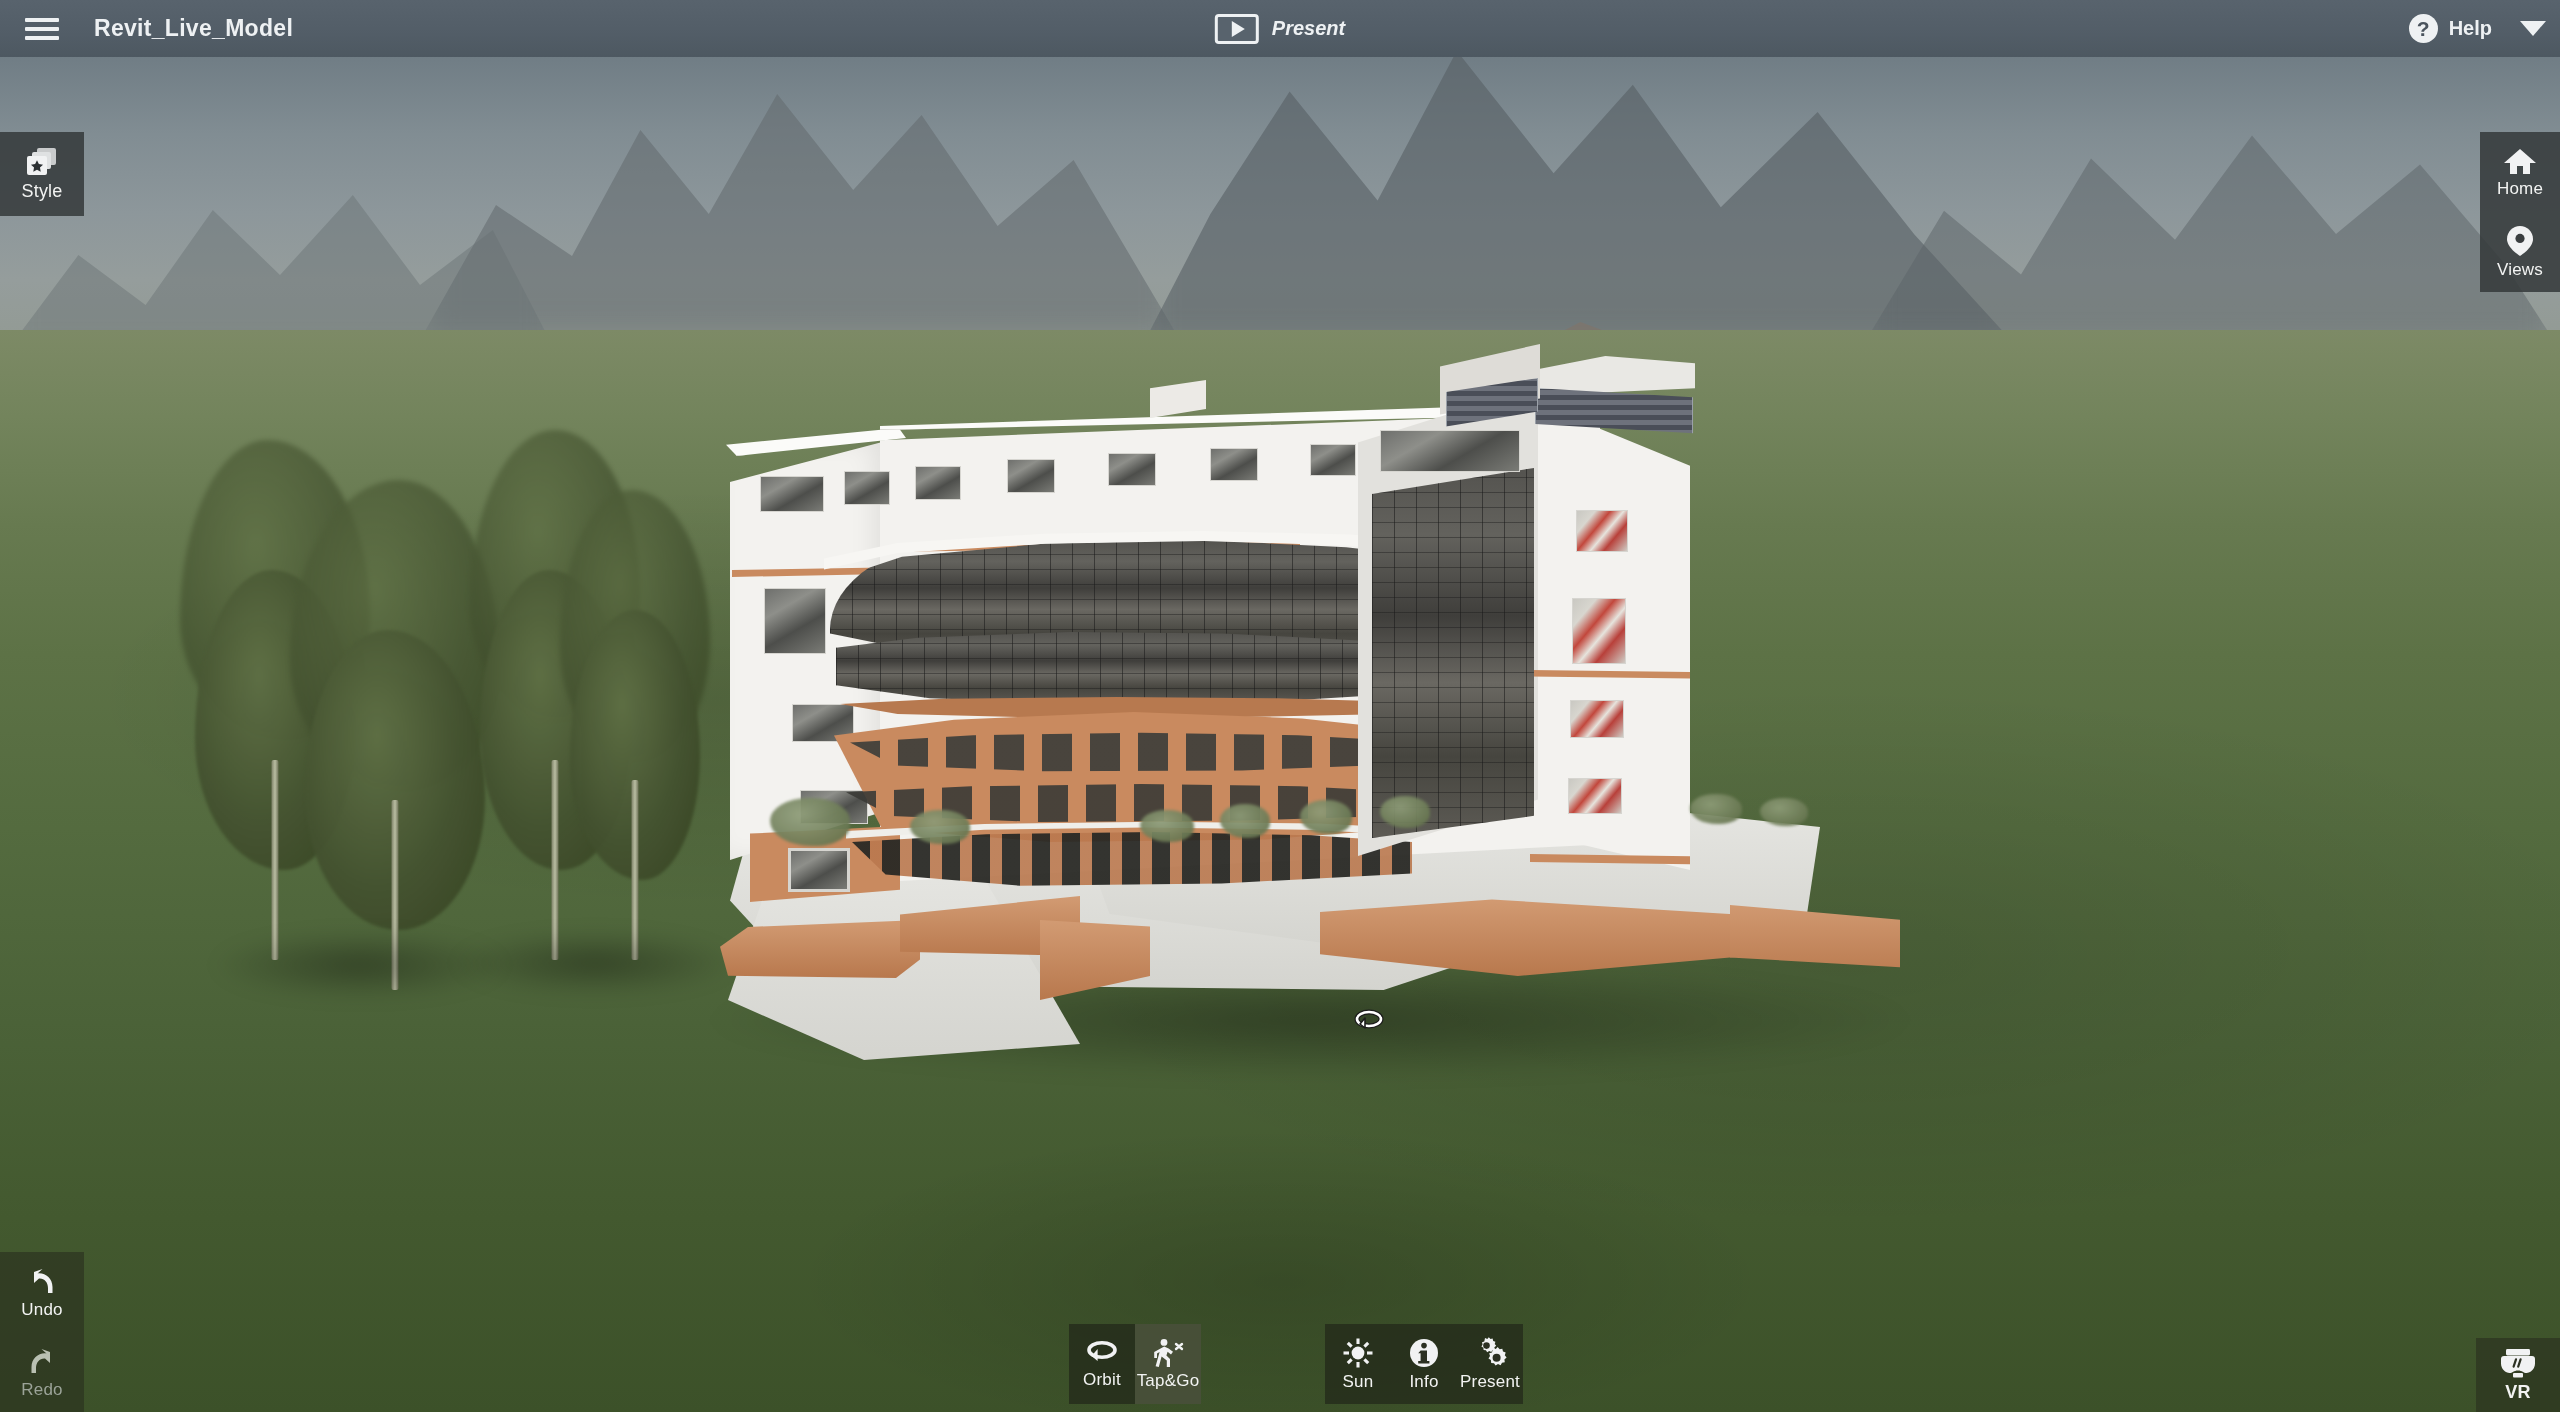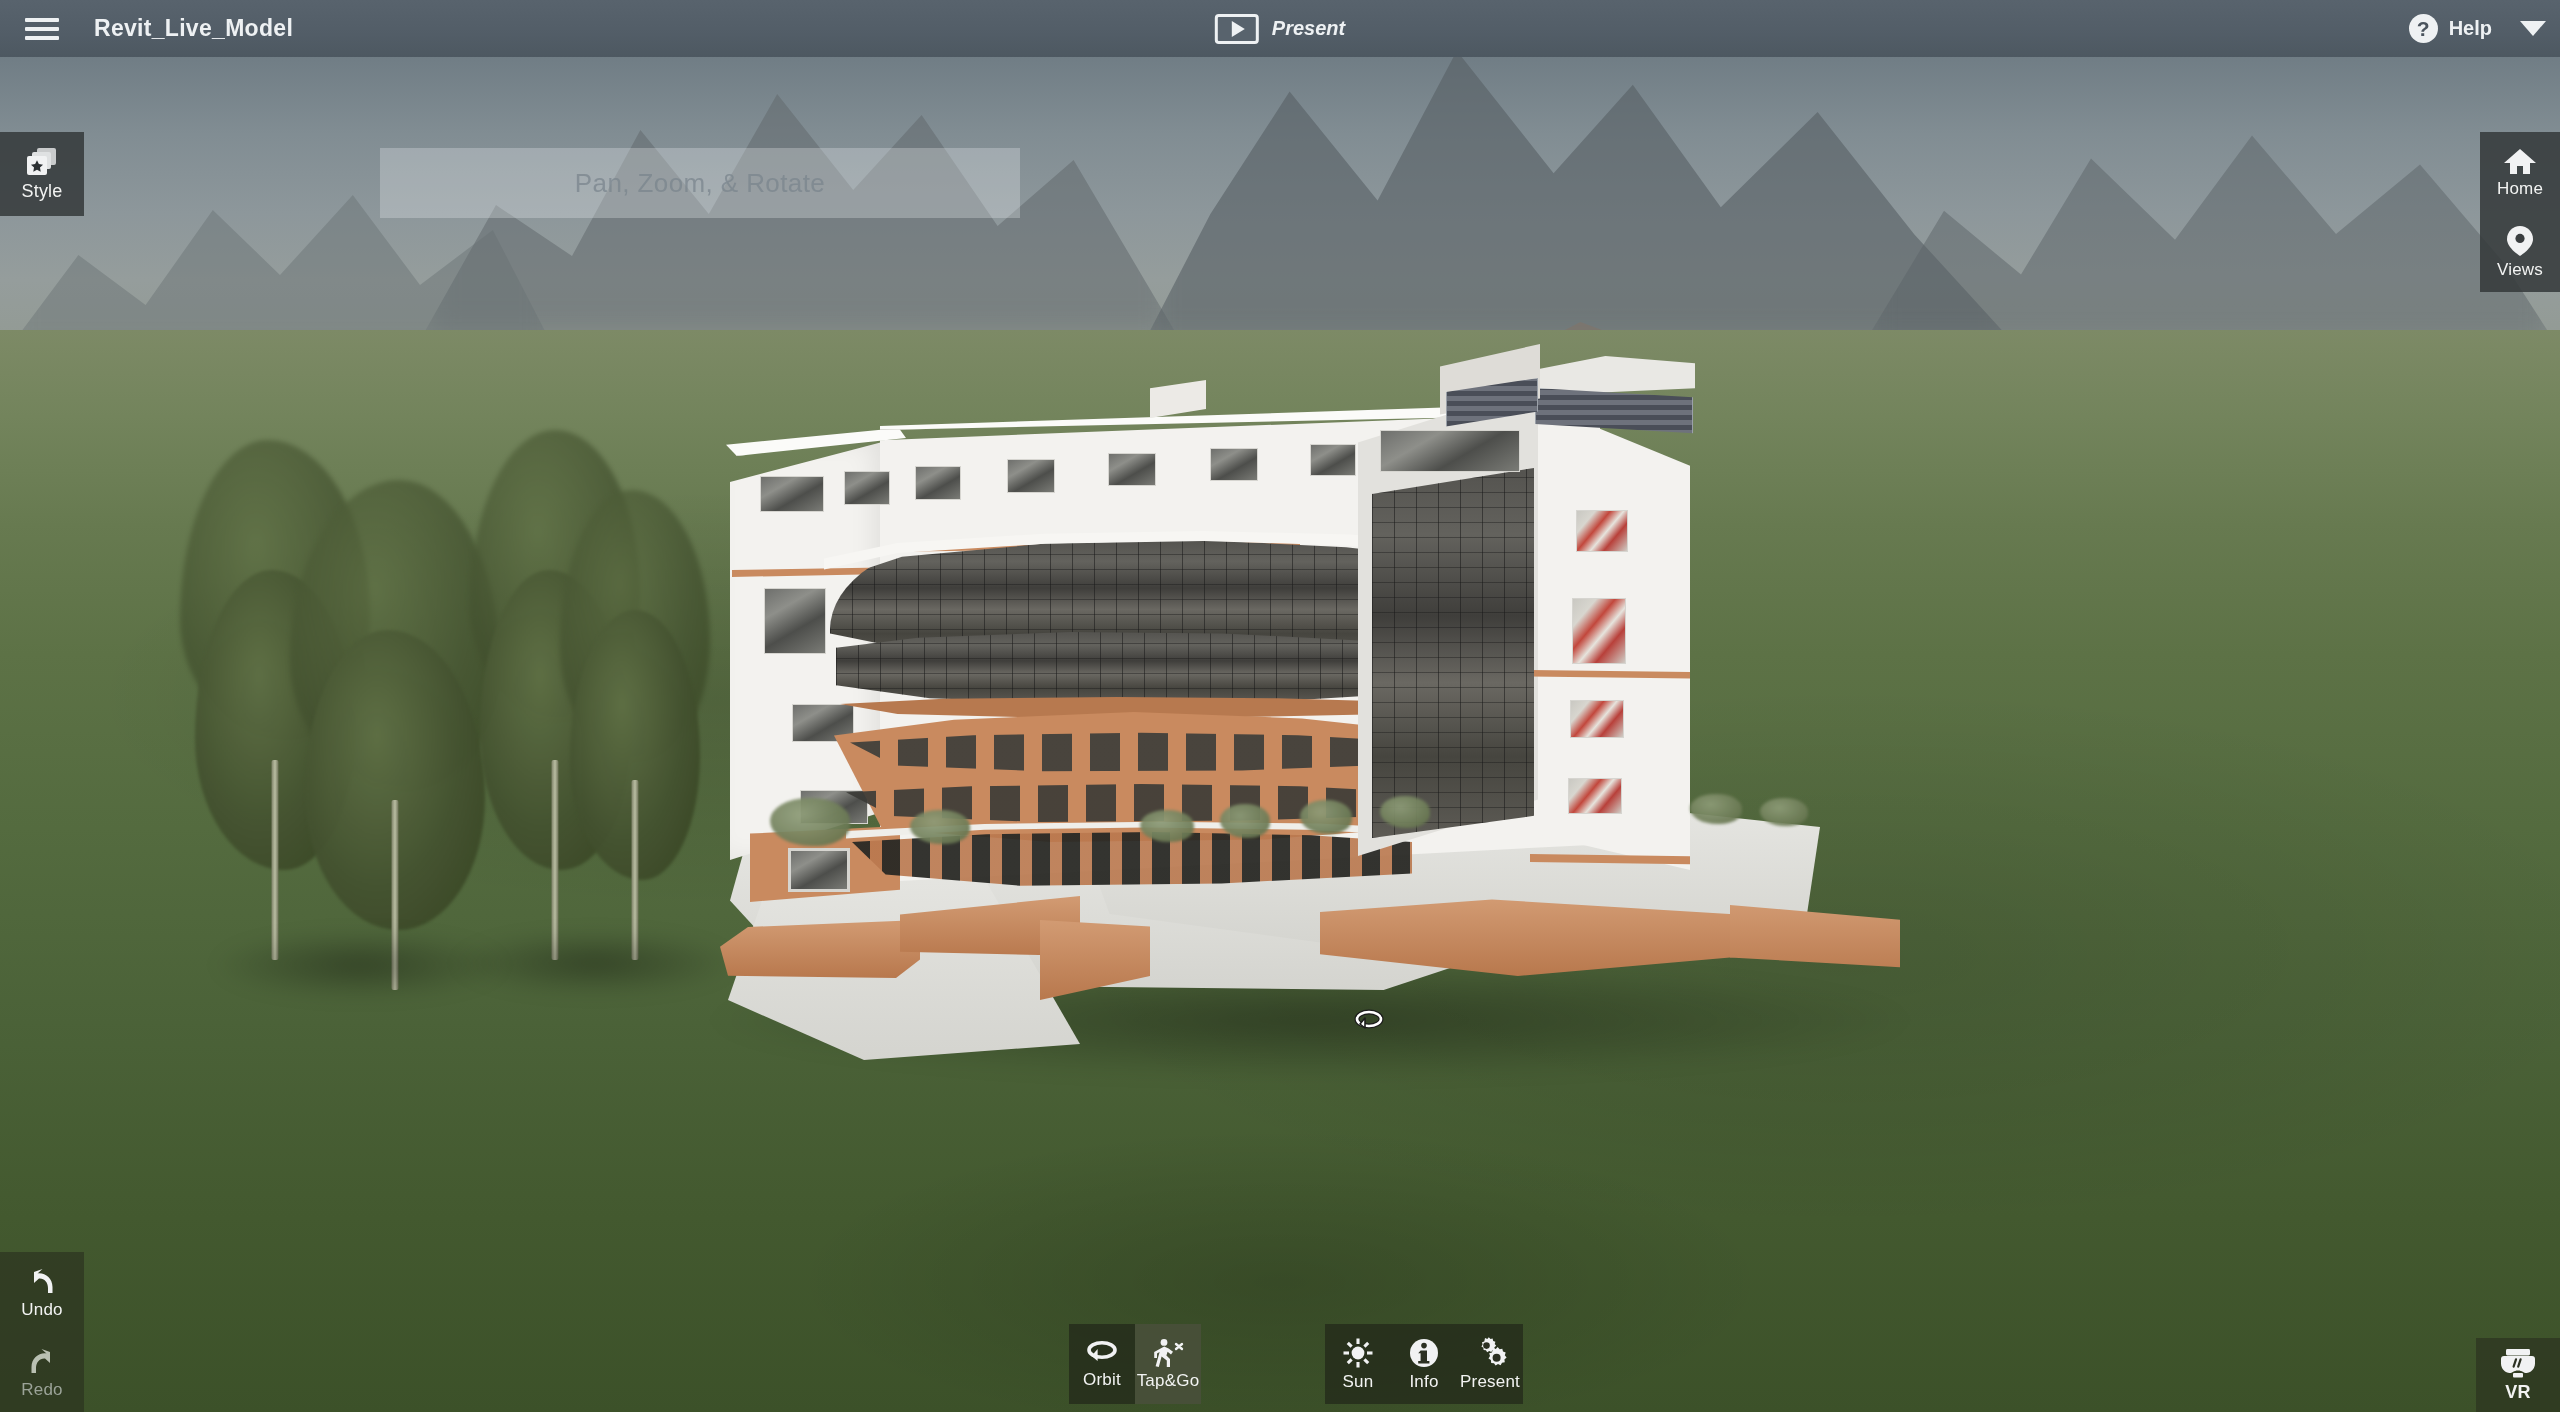--- a/index.html
+++ b/index.html
@@ -420,23 +420,20 @@
       <div class="shrub" style="left:30px;top:418px;width:80px;height:48px;"></div>
       <div class="shrub" style="left:170px;top:430px;width:60px;height:34px;"></div>
       <div class="shrub" style="left:400px;top:430px;width:54px;height:32px;"></div>
       <div class="shrub" style="left:480px;top:424px;width:50px;height:34px;"></div>
       <div class="shrub" style="left:560px;top:420px;width:52px;height:34px;"></div>
       <div class="shrub" style="left:640px;top:416px;width:50px;height:32px;"></div>
       <div class="shrub" style="left:950px;top:414px;width:52px;height:30px;"></div>
       <div class="shrub" style="left:1020px;top:418px;width:48px;height:28px;"></div>
     </div>
 
-    <div id="hint">
-      <span>Pan, Zoom, &amp; Rotate</span>
-    </div>
 
     <div id="cursor">
       <svg width="34" height="30" viewBox="0 0 34 30">
         <ellipse cx="17" cy="13" rx="12" ry="7" fill="none" stroke="#1c1c1c" stroke-width="5"></ellipse>
         <ellipse cx="17" cy="13" rx="12" ry="7" fill="none" stroke="#fff" stroke-width="2.6"></ellipse>
         <path d="M13 12 L13 22 L8 18 Z" fill="#fff" stroke="#1c1c1c" stroke-width="1.6" stroke-linejoin="round"></path>
       </svg>
     </div>
   </div>
 

